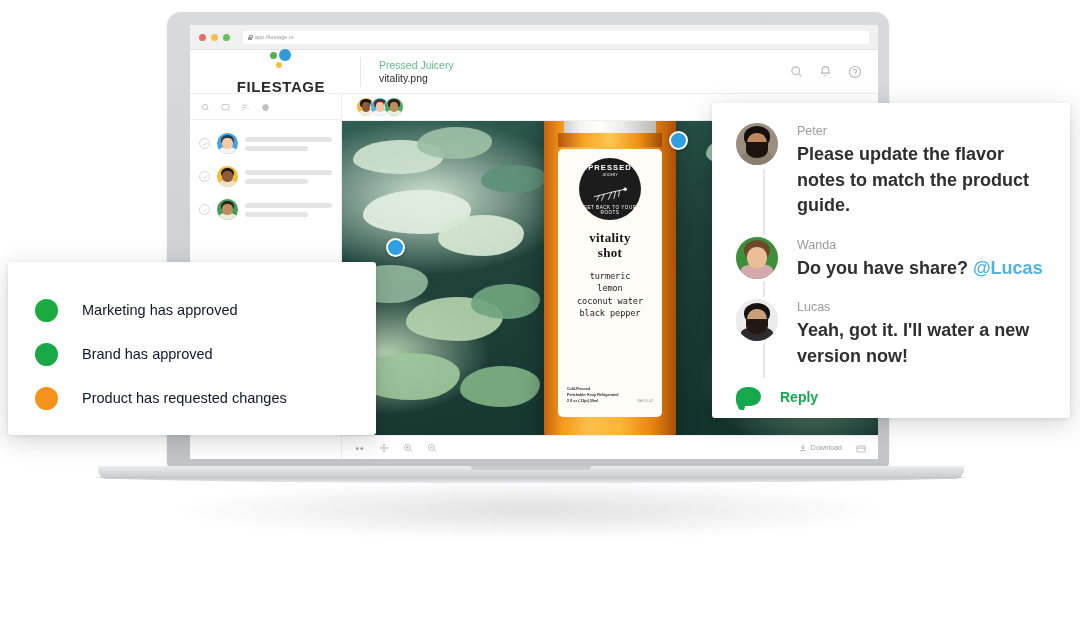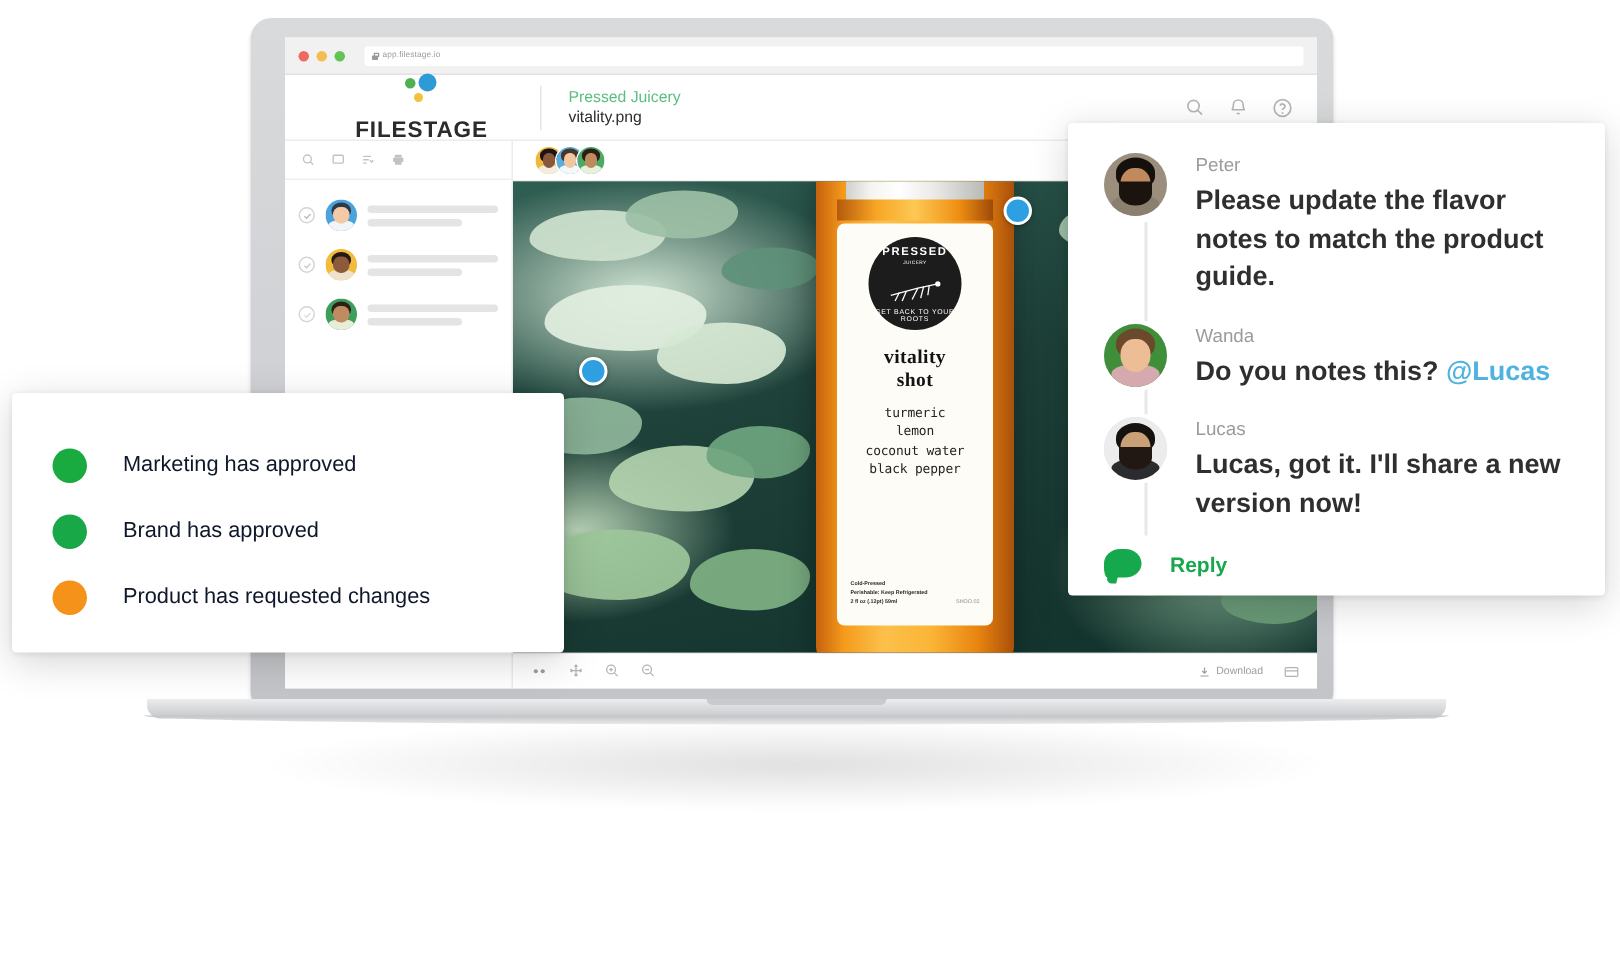--- a/index.html
+++ b/index.html
@@ -179,21 +179,21 @@
     background:#fff; border-radius:3px;
     box-shadow:0 6px 26px rgba(0,0,0,.17), 0 1px 4px rgba(0,0,0,.09);
     padding:26px 0 0 27px;
   }
   .ap-row{ display:flex; align-items:center; gap:24px; height:44px; }
   .ap-dot{ width:23px;height:23px;border-radius:50%; flex:0 0 auto; }
   .ap-label{ font-size:14.5px; color:#0f172a; }
 
   
   .comments{
-    position:absolute; left:712px; top:82px; width:358px; height:315px;
+    position:absolute; left:712px; top:103px; width:358px; height:315px;
     background:#fff; border-radius:3px;
     box-shadow:0 6px 26px rgba(0,0,0,.17), 0 1px 4px rgba(0,0,0,.09);
     padding:20px 24px 0 24px;
   }
   .cm-thread{ position:relative; }
   .cm-line{ position:absolute; left:27px; top:46px; bottom:28px; width:1.5px; background:#e8e8e8; }
   .cm{ display:flex; gap:19px; position:relative; margin-bottom:18px; }
   .cm-av{ width:42px;height:42px;border-radius:50%;overflow:hidden;flex:0 0 auto;position:relative;
           background:#ddd; z-index:1; box-shadow:0 0 0 3px #fff; }
   .cm-body{ flex:1; padding-top:1px; }
@@ -554,37 +554,37 @@
         <span class="cm-av">
           <span class="face">
             <span class="f-bg" style="background:#3f8f3a"></span>
             <span class="f-body" style="background:#d5a9ae"></span>
             <span class="f-hair" style="background:#6b4a2c"></span>
             <span class="f-skin" style="background:#edbd95"></span>
           </span>
         </span>
         <span class="cm-body">
           <span class="cm-name" style="display:block">Wanda</span>
-          <span class="cm-text" style="display:block"><span>Do you notes this? </span><span class="mention">@Lucas</span></span>
+          <span class="cm-text" style="display:block"><span>Do you have share? </span><span class="mention">@Lucas</span></span>
         </span>
       </div>
 
       <div class="cm">
         <span class="cm-av">
           <span class="face">
             <span class="f-bg" style="background:#ececec"></span>
             <span class="f-body" style="background:#2c2c2e"></span>
             <span class="f-hair" style="background:#151210"></span>
             <span class="f-skin" style="background:#caa077"></span>
             <span class="f-beard" style="background:#211813"></span>
           </span>
         </span>
         <span class="cm-body">
           <span class="cm-name" style="display:block">Lucas</span>
-          <span class="cm-text" style="display:block">Lucas, got it. I'll share a new version now!</span>
+          <span class="cm-text" style="display:block">Yeah, got it. I'll water a new version now!</span>
         </span>
       </div>
 
       <div class="cm-reply">
         <span class="bubble"></span>
         <span class="reply-txt">Reply</span>
       </div>
     </div>
   </div>
 

